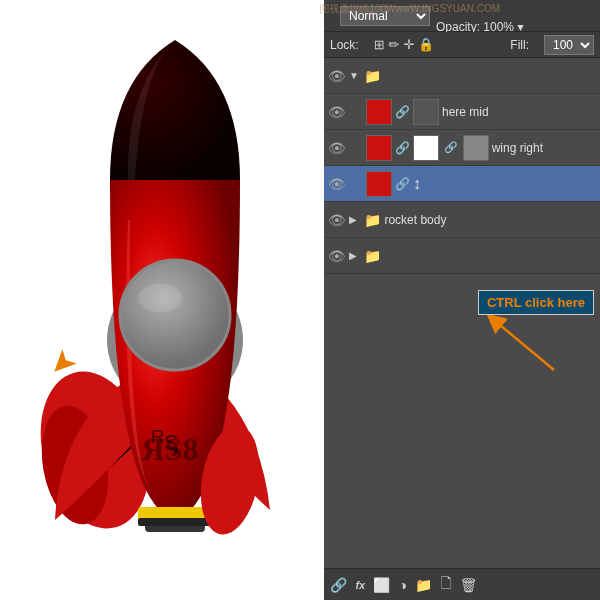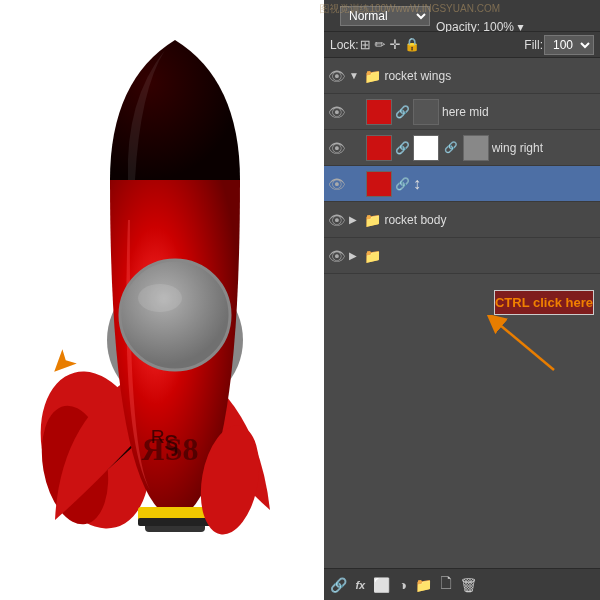--- a/index.html
+++ b/index.html
@@ -76,21 +76,21 @@
       margin-top: 22px;
     }
 
     
     .lock-bar {
       display: flex;
       align-items: center;
       background: #3c3c3c;
       padding: 3px 6px;
       height: 26px;
-      gap: 1px;
+      gap: 15px;
       border-bottom: 1px solid #2a2a2a;
     }
     .lock-label {
       color: #ddd;
       font-size: 12px;
     }
     .lock-icons {
       display: flex;
       gap: 4px;
       align-items: center;
@@ -191,25 +191,25 @@
     
     .callout-box {
       position: absolute;
       right: 6px;
       top: 290px;
       display: flex;
       flex-direction: column;
       align-items: flex-end;
     }
     .callout-text {
-      background: #7f1d1d;
+      background: #0c4a6e;
       color: #f08000;
       font-size: 13px;
       font-weight: bold;
-      padding: 4px 0;
+      padding: 4px 8px;
       border: 1px solid #ccc;
       white-space: nowrap;
     }
 
     
     .watermark {
       position: absolute;
       top: 2px;
       right: 100px;
       color: rgba(180,150,100,0.55);
@@ -307,21 +307,20 @@
       <option>100%</option>
     </select>
   </div>
 
   <div class="layers-list">
 
     <div class="layer-row group-row">
       <span class="eye-icon">👁</span>
       <span class="expand-arrow">▼</span>
       <span class="folder-icon">📁</span>
-      <span class="layer-name">rocket wings</span>
     </div>
 
     <div class="layer-row">
       <span class="eye-icon">👁</span>
       <span class="indent"></span>
       <div class="thumb-box thumb-red"></div>
       <span class="chain-icon">🔗</span>
       <div class="thumb-box" style="background:#555"></div>
       <span class="layer-name">here mid</span>
     </div>

